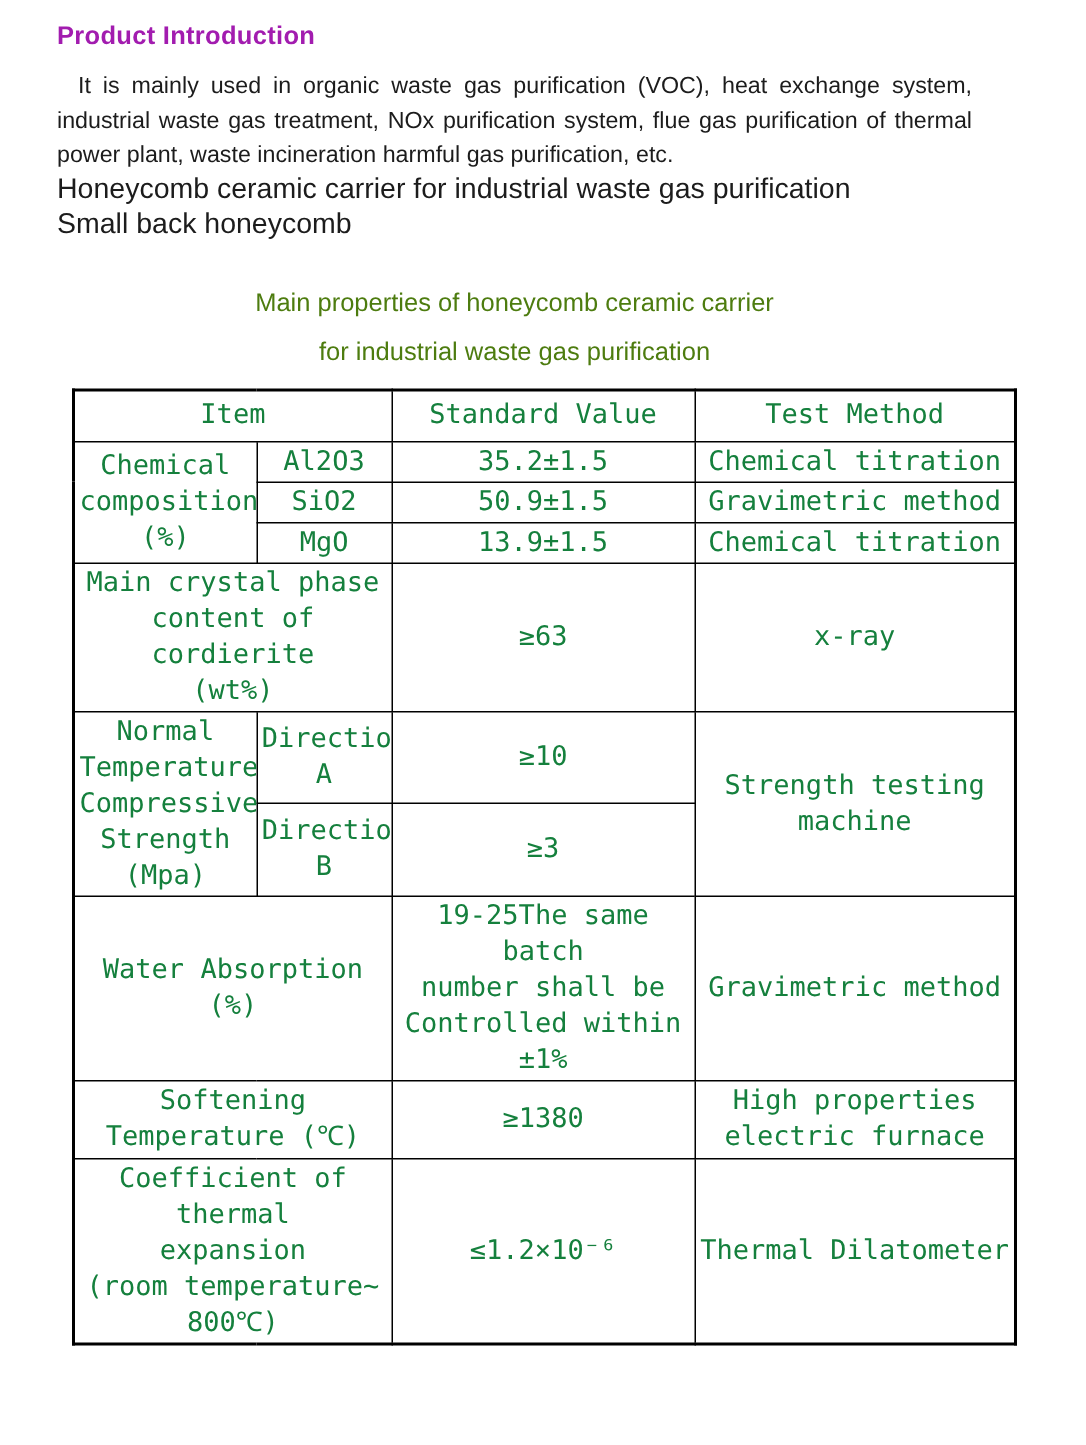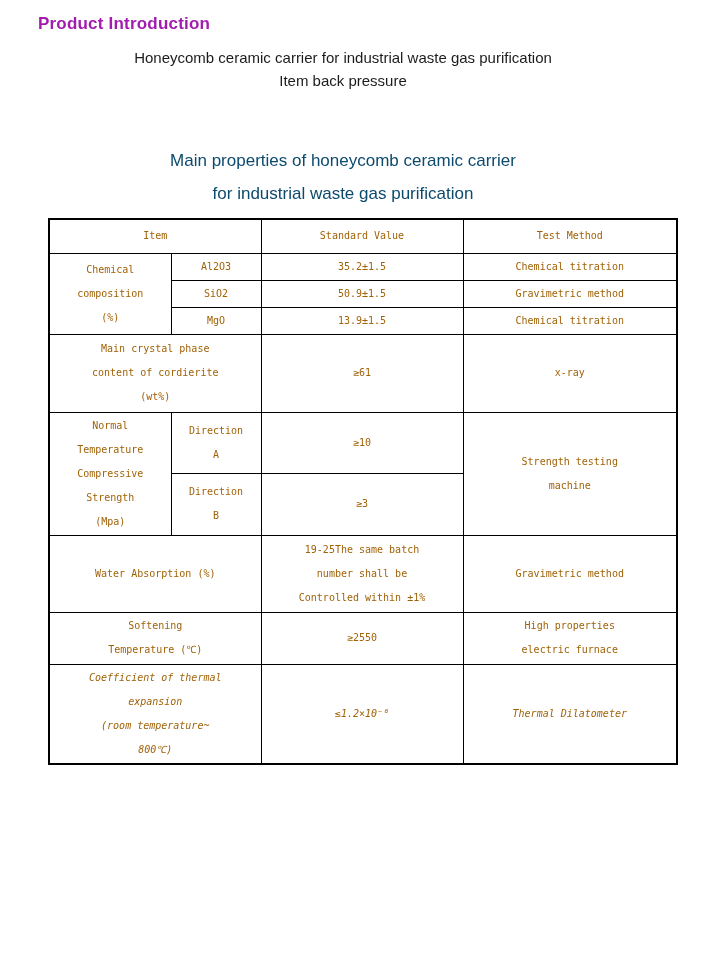--- a/index.html
+++ b/index.html
@@ -20,75 +20,75 @@
     letter-spacing:0.2px;
   }
   .para {
     font-size:15.5px;
     line-height:23px;
     text-align:justify;
     margin:0;
   }
   .para.indent { text-indent:14px; }
   .feature-line {
-    font-size:15px;
+    font-size:19px;
     line-height:23px;
     white-space:nowrap;
-    text-align:center;
   }
 
   .table-title {
     text-align:center;
     font-size:17px;
     font-weight:500;
-    color:#0c4a6e;
-    margin-top:52px;
+    color:#4d7c0f;
+    margin-top:24px;
     line-height:33px;
   }
 
   table.props {
     border-collapse:collapse;
     table-layout:fixed;
     width:628px;
     margin:8px 0 0 10px;
     border:2px solid #000000;
     font-family:"DejaVu Sans Mono", "Liberation Mono", monospace;
-    font-size:10px;
-    color:#a16207;
+    font-size:18px;
+    color:#15803d;
   }
   table.props td, table.props th {
     border:1px solid #000000;
     text-align:center;
     vertical-align:middle;
     padding:1px 3px;
     white-space:pre-line;
     line-height:24px;
     font-weight:normal;
     overflow:hidden;
   }
   tr.r-header    { height:34px; }
   tr.r-comp      { height:26px; }
   tr.r-crystal   { height:78px; }
   tr.r-direction { height:60px; }
   tr.r-water     { height:77px; }
   tr.r-soft      { height:52px; }
-  tr.r-coeff     { height:91px;font-style:italic; }
+  tr.r-coeff     { height:91px; }
   td.compact { line-height:25px;margin-top:20px; }
 </style>
 </head>
 <body>
 
 <div class="content">
 
   <div class="heading">Product Introduction</div>
 
+  <p class="para indent">It is mainly used in organic waste gas purification (VOC), heat exchange system, industrial waste gas treatment, NOx purification system, flue gas purification of thermal power plant, waste incineration harmful gas purification, etc.</p>
 
   <div>
     <div class="feature-line">Honeycomb ceramic carrier for industrial waste gas purification</div>
-    <div class="feature-line">Item back pressure</div>
+    <div class="feature-line">Small back honeycomb</div>
   </div>
 
 
   <div class="table-title">
     <div>Main properties of honeycomb ceramic carrier</div>
     <div>for industrial waste gas purification</div>
   </div>
 
   <table class="props">
     <colgroup>
@@ -121,21 +121,21 @@
     <tr class="r-comp">
       <td class="compact">MgO</td>
       <td class="compact">13.9±1.5</td>
       <td class="compact">Chemical titration</td>
     </tr>
 
     <tr class="r-crystal">
       <td colspan="2">Main crystal phase
 content of cordierite
 (wt%)</td>
-      <td>≥61</td>
+      <td>≥63</td>
       <td>x-ray</td>
     </tr>
 
     <tr class="r-direction">
       <td rowspan="2">Normal
 Temperature
 Compressive
 Strength
 (Mpa)</td>
       <td>Direction
@@ -154,21 +154,21 @@
       <td colspan="2">Water Absorption (%)</td>
       <td>19-25The same batch
 number shall be
 Controlled within ±1%</td>
       <td>Gravimetric method</td>
     </tr>
 
     <tr class="r-soft">
       <td colspan="2">Softening
 Temperature (℃)</td>
-      <td>≥2550</td>
+      <td>≥1380</td>
       <td>High properties
 electric furnace</td>
     </tr>
 
     <tr class="r-coeff">
       <td colspan="2">Coefficient of thermal
 expansion
 (room temperature~
 800℃)</td>
       <td>≤1.2×10⁻⁶</td>

